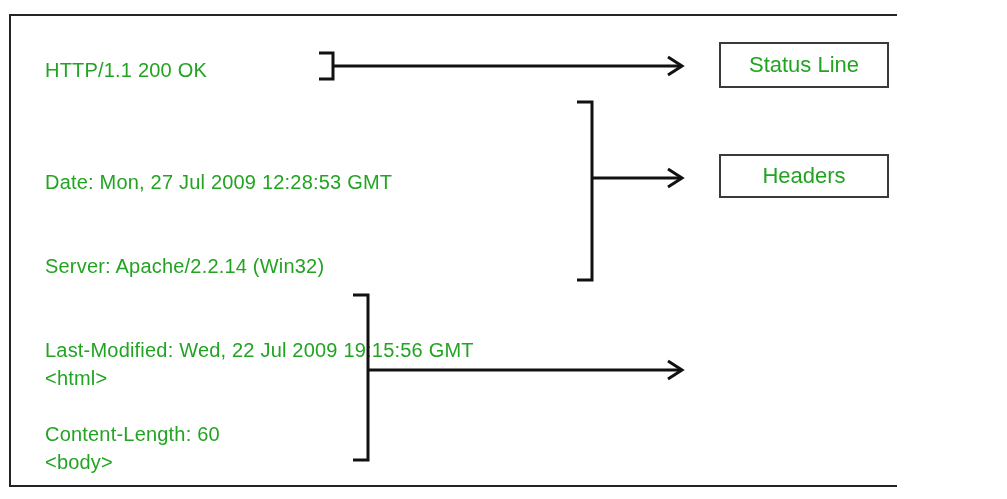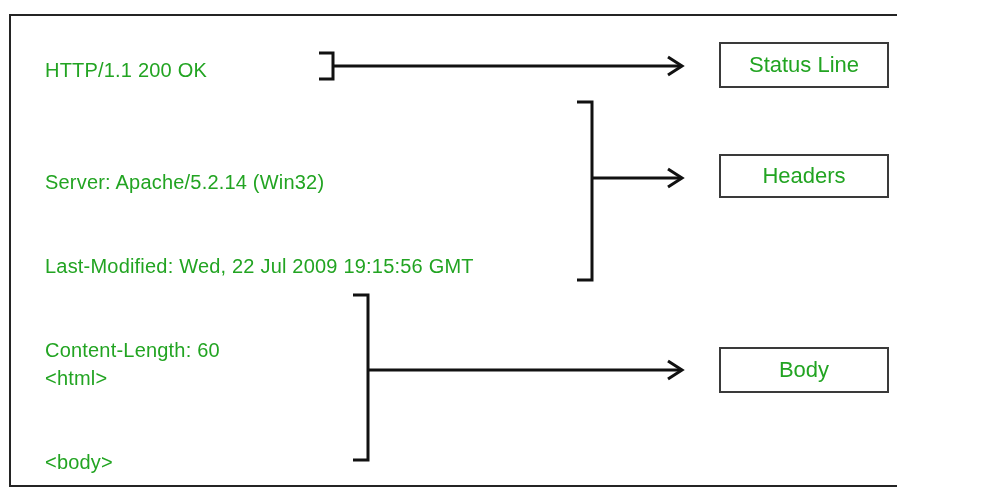--- a/index.html
+++ b/index.html
@@ -37,21 +37,22 @@
 </head>
 <body>
 
 <div class="stage">
 
   <div class="frame"></div>
 
   <div class="green status-text">HTTP/1.1 200 OK</div>
 
   <div class="green headers-text">
-    <div>Server: Apache/5.2.14 (Win32)</div>
+    <div>Date: Mon, 27 Jul 2009 12:28:53 GMT</div>
+    <div>Server: Apache/2.2.14 (Win32)</div>
     <div>Last-Modified: Wed, 22 Jul 2009 19:15:56 GMT</div>
     <div>Content-Length: 60</div>
     
     
   </div>
 
   <div class="green body-text">
     <div>&lt;html&gt;</div>
     <div>&lt;body&gt;</div>
     
@@ -73,17 +74,14 @@
     <path class="ln" d="M368,370 H680"></path>
     <path class="ln" d="M668,361 L682,370 L668,379"></path>
   </svg>
 
   <div class="labelbox box-headers">
     <span>Headers</span>
   </div>
   <div class="labelbox box-status">
     <span>Status Line</span>
   </div>
-  <div class="labelbox box-body">
-    <span>Body</span>
-  </div>
 
 </div>
 
 </body></html>

